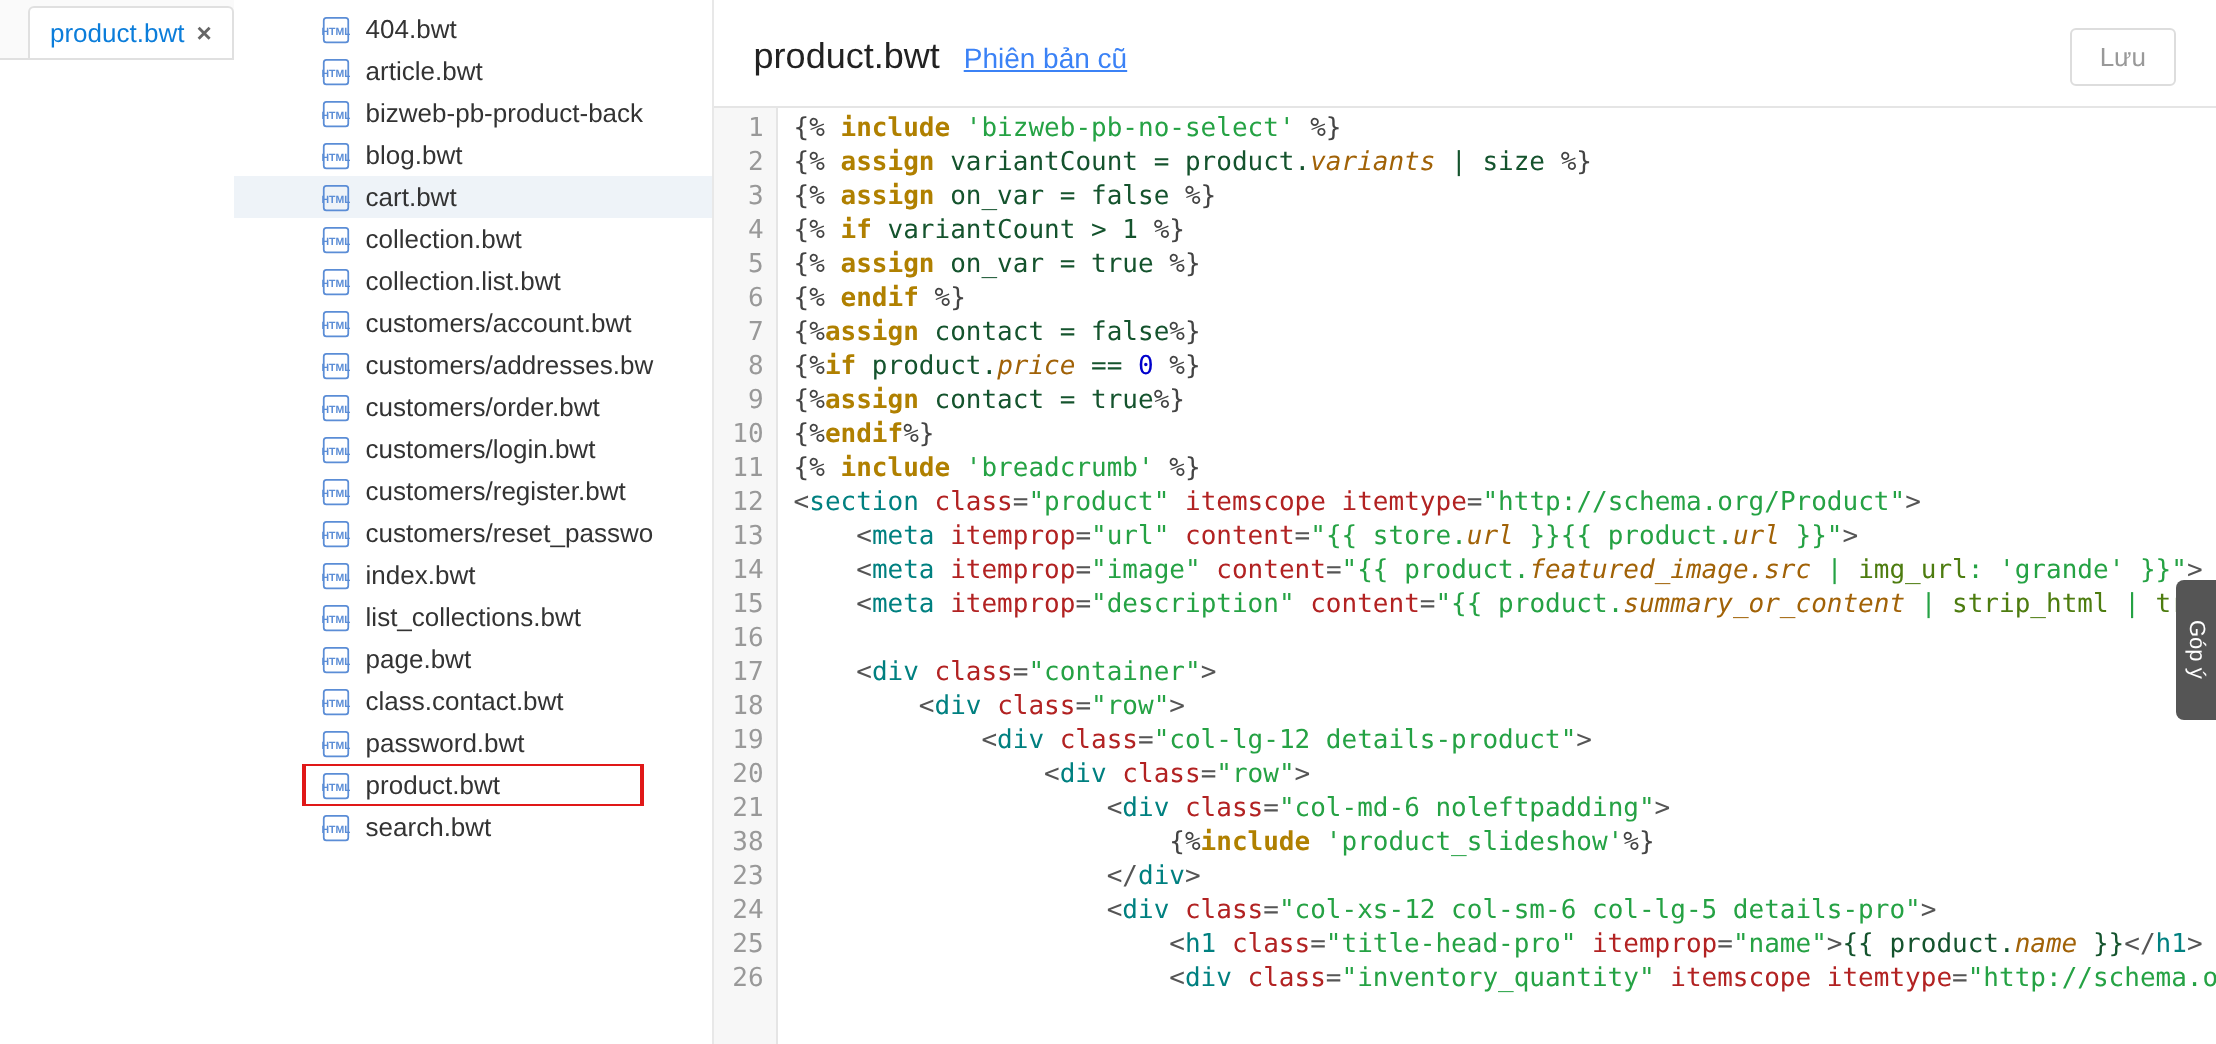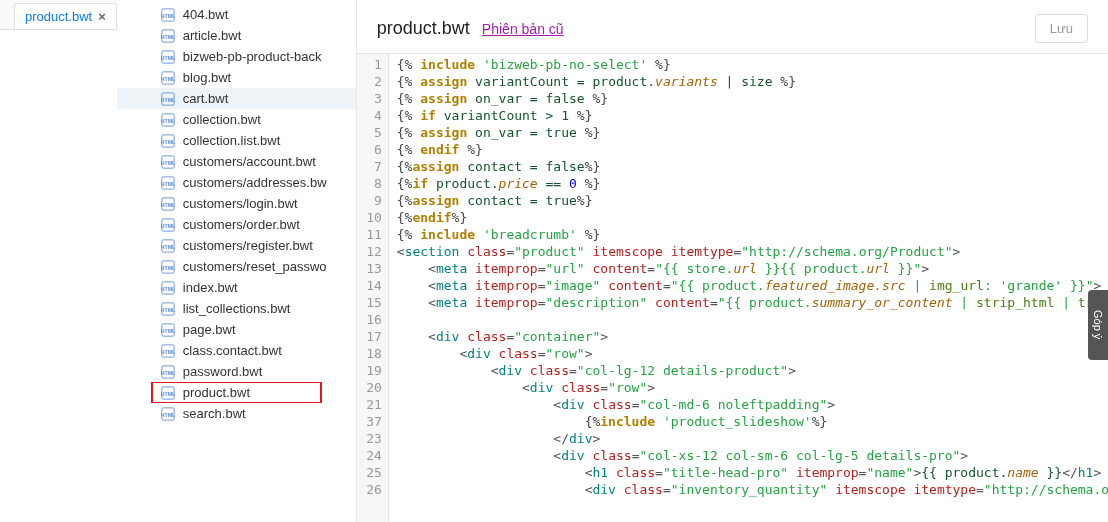--- a/index.html
+++ b/index.html
@@ -14,21 +14,21 @@
 .sidebar::-webkit-scrollbar{width:8px;} .sidebar::-webkit-scrollbar-thumb{background:#ccc;border-radius:4px;}
 .file-list { padding:4px 0; }
 .file-item { display:flex; align-items:center; gap:8px; padding:3px 4px 3px 44px; white-space:nowrap; overflow:hidden; color:#333; cursor:pointer; }
 .file-item.selected { background:#eef3f8; }
 .file-item.highlighted { position:relative; }
 .file-item.highlighted::after { content:""; position:absolute; left:34px; right:34px; top:-1px; bottom:-1px; border:2px solid #e01818; pointer-events:none; }
 .file-icon { width:14px; height:14px; flex:none; }
 .main { flex:1; display:flex; flex-direction:column; overflow:hidden; }
 .titlebar { display:flex; align-items:center; gap:12px; padding:14px 20px 10px 20px; }
 .titlebar .fname { font-size:18px; color:#222; font-weight:500; }
-.titlebar .oldver { color:#a21caf; text-decoration:underline; font-size:14px; }
+.titlebar .oldver { color:#3b82f6; text-decoration:underline; font-size:14px; }
 .save-btn { margin-left:auto; padding:6px 14px; border:1px solid #ddd; border-radius:3px; background:#fff; color:#999; font-size:13px; }
 .editor { flex:1; display:flex; overflow:hidden; font-family:Consolas,Menlo,monospace; font-size:13px; line-height:17px; border-top:1px solid #e5e5e5; }
 .gutter { width:32px; text-align:right; padding:2px 6px 2px 0; color:#999; background:#f7f7f7; border-right:1px solid #e5e5e5; user-select:none; }
 .gutter div { height:17px; }
 .code { flex:1; padding:2px 0 2px 8px; white-space:pre; overflow:hidden; color:#111; }
 .code div { height:17px; }
 .t-brace{color:#444;} .t-kw{color:#b08000;font-weight:bold;} .t-str{color:#25a244;} .t-tag{color:#008080;} .t-attr{color:#b22222;margin-top:36px;} .t-punc{color:#555;} .t-id{color:#14532d;} .t-prop{color:#a16207;font-style:italic;} .t-num{color:#0000cc;} .t-filter{color:#4d7c0f;}
 .feedback { position:absolute; right:0; top:290px; width:20px; height:70px; background:#555; color:#fff; border-radius:4px 0 0 4px; display:flex; align-items:center; justify-content:center; writing-mode:vertical-rl; font-size:11px; }
 </style>
 </head>
@@ -108,28 +108,28 @@
               <rect x="1" y="1" width="14" height="14" rx="1.5" fill="none" stroke="#5b8dd6" stroke-width="1"></rect>
               <text x="8" y="11" font-size="6" text-anchor="middle" fill="#5b8dd6" font-family="Arial" font-weight="bold">HTML</text>
             </svg>
             <span>customers/addresses.bw</span>
           </div>
           <div class="file-item">
             <svg class="file-icon" viewBox="0 0 16 16">
               <rect x="1" y="1" width="14" height="14" rx="1.5" fill="none" stroke="#5b8dd6" stroke-width="1"></rect>
               <text x="8" y="11" font-size="6" text-anchor="middle" fill="#5b8dd6" font-family="Arial" font-weight="bold">HTML</text>
             </svg>
+            <span>customers/order.bwt</span>
+          </div>
+          <div class="file-item">
+            <svg class="file-icon" viewBox="0 0 16 16">
+              <rect x="1" y="1" width="14" height="14" rx="1.5" fill="none" stroke="#5b8dd6" stroke-width="1"></rect>
+              <text x="8" y="11" font-size="6" text-anchor="middle" fill="#5b8dd6" font-family="Arial" font-weight="bold">HTML</text>
+            </svg>
             <span>customers/login.bwt</span>
-          </div>
-          <div class="file-item">
-            <svg class="file-icon" viewBox="0 0 16 16">
-              <rect x="1" y="1" width="14" height="14" rx="1.5" fill="none" stroke="#5b8dd6" stroke-width="1"></rect>
-              <text x="8" y="11" font-size="6" text-anchor="middle" fill="#5b8dd6" font-family="Arial" font-weight="bold">HTML</text>
-            </svg>
-            <span>customers/order.bwt</span>
           </div>
           <div class="file-item">
             <svg class="file-icon" viewBox="0 0 16 16">
               <rect x="1" y="1" width="14" height="14" rx="1.5" fill="none" stroke="#5b8dd6" stroke-width="1"></rect>
               <text x="8" y="11" font-size="6" text-anchor="middle" fill="#5b8dd6" font-family="Arial" font-weight="bold">HTML</text>
             </svg>
             <span>customers/register.bwt</span>
           </div>
           <div class="file-item">
             <svg class="file-icon" viewBox="0 0 16 16">
@@ -212,21 +212,21 @@
             <div>12</div>
             <div>13</div>
             <div>14</div>
             <div>15</div>
             <div>16</div>
             <div>17</div>
             <div>18</div>
             <div>19</div>
             <div>20</div>
             <div>21</div>
-            <div>37</div>
+            <div>38</div>
             <div>23</div>
             <div>24</div>
             <div>25</div>
             <div>26</div>
           </div>
         <div class="code" id="code"><div><span class="t-brace">{% </span><span class="t-kw">include</span><span class="t-id"> </span><span class="t-str">'bizweb-pb-no-select'</span><span class="t-brace"> %}</span></div><div><span class="t-brace">{% </span><span class="t-kw">assign</span><span class="t-id"> variantCount = product.</span><span class="t-prop">variants</span><span class="t-id"> | size </span><span class="t-brace">%}</span></div><div><span class="t-brace">{% </span><span class="t-kw">assign</span><span class="t-id"> on_var = false </span><span class="t-brace">%}</span></div><div><span class="t-brace">{% </span><span class="t-kw">if</span><span class="t-id"> variantCount &gt; 1 </span><span class="t-brace">%}</span></div><div><span class="t-brace">{% </span><span class="t-kw">assign</span><span class="t-id"> on_var = true </span><span class="t-brace">%}</span></div><div><span class="t-brace">{% </span><span class="t-kw">endif</span><span class="t-brace"> %}</span></div><div><span class="t-brace">{%</span><span class="t-kw">assign</span><span class="t-id"> contact = false</span><span class="t-brace">%}</span></div><div><span class="t-brace">{%</span><span class="t-kw">if</span><span class="t-id"> product.</span><span class="t-prop">price</span><span class="t-id"> == </span><span class="t-num">0</span><span class="t-id"> </span><span class="t-brace">%}</span></div><div><span class="t-brace">{%</span><span class="t-kw">assign</span><span class="t-id"> contact = true</span><span class="t-brace">%}</span></div><div><span class="t-brace">{%</span><span class="t-kw">endif</span><span class="t-brace">%}</span></div><div><span class="t-brace">{% </span><span class="t-kw">include</span><span class="t-id"> </span><span class="t-str">'breadcrumb'</span><span class="t-brace"> %}</span></div><div><span class="t-punc">&lt;</span><span class="t-tag">section</span><span class="t-id"> </span><span class="t-attr">class</span><span class="t-punc">=</span><span class="t-str">"product"</span><span class="t-id"> </span><span class="t-attr">itemscope</span><span class="t-id"> </span><span class="t-attr">itemtype</span><span class="t-punc">=</span><span class="t-str">"http://schema.org/Product"</span><span class="t-punc">&gt;</span></div><div><span class="t-id">    </span><span class="t-punc">&lt;</span><span class="t-tag">meta</span><span class="t-id"> </span><span class="t-attr">itemprop</span><span class="t-punc">=</span><span class="t-str">"url"</span><span class="t-id"> </span><span class="t-attr">content</span><span class="t-punc">=</span><span class="t-str">"{{ store.</span><span class="t-prop">url</span><span class="t-str"> }}{{ product.</span><span class="t-prop">url</span><span class="t-str"> }}"</span><span class="t-punc">&gt;</span></div><div><span class="t-id">    </span><span class="t-punc">&lt;</span><span class="t-tag">meta</span><span class="t-id"> </span><span class="t-attr">itemprop</span><span class="t-punc">=</span><span class="t-str">"image"</span><span class="t-id"> </span><span class="t-attr">content</span><span class="t-punc">=</span><span class="t-str">"{{ product.</span><span class="t-prop">featured_image.src</span><span class="t-str"> | </span><span class="t-filter">img_url</span><span class="t-str">: </span><span class="t-str">'grande'</span><span class="t-str"> }}"</span><span class="t-punc">&gt;</span></div><div><span class="t-id">    </span><span class="t-punc">&lt;</span><span class="t-tag">meta</span><span class="t-id"> </span><span class="t-attr">itemprop</span><span class="t-punc">=</span><span class="t-str">"description"</span><span class="t-id"> </span><span class="t-attr">content</span><span class="t-punc">=</span><span class="t-str">"{{ product.</span><span class="t-prop">summary_or_content</span><span class="t-str"> | </span><span class="t-filter">strip_html</span><span class="t-str"> | </span><span class="t-filter">truncate</span><span class="t-str">: </span><span class="t-num">300</span><span class="t-str"> }}"</span><span class="t-punc">&gt;</span></div><div><span class="t-id"></span></div><div><span class="t-id">    </span><span class="t-punc">&lt;</span><span class="t-tag">div</span><span class="t-id"> </span><span class="t-attr">class</span><span class="t-punc">=</span><span class="t-str">"container"</span><span class="t-punc">&gt;</span></div><div><span class="t-id">        </span><span class="t-punc">&lt;</span><span class="t-tag">div</span><span class="t-id"> </span><span class="t-attr">class</span><span class="t-punc">=</span><span class="t-str">"row"</span><span class="t-punc">&gt;</span></div><div><span class="t-id">            </span><span class="t-punc">&lt;</span><span class="t-tag">div</span><span class="t-id"> </span><span class="t-attr">class</span><span class="t-punc">=</span><span class="t-str">"col-lg-12 details-product"</span><span class="t-punc">&gt;</span></div><div><span class="t-id">                </span><span class="t-punc">&lt;</span><span class="t-tag">div</span><span class="t-id"> </span><span class="t-attr">class</span><span class="t-punc">=</span><span class="t-str">"row"</span><span class="t-punc">&gt;</span></div><div><span class="t-id">                    </span><span class="t-punc">&lt;</span><span class="t-tag">div</span><span class="t-id"> </span><span class="t-attr">class</span><span class="t-punc">=</span><span class="t-str">"col-md-6 noleftpadding"</span><span class="t-punc">&gt;</span></div><div><span class="t-id">                        </span><span class="t-brace">{%</span><span class="t-kw">include</span><span class="t-id"> </span><span class="t-str">'product_slideshow'</span><span class="t-brace">%}</span></div><div><span class="t-id">                    </span><span class="t-punc">&lt;/</span><span class="t-tag">div</span><span class="t-punc">&gt;</span></div><div><span class="t-id">                    </span><span class="t-punc">&lt;</span><span class="t-tag">div</span><span class="t-id"> </span><span class="t-attr">class</span><span class="t-punc">=</span><span class="t-str">"col-xs-12 col-sm-6 col-lg-5 details-pro"</span><span class="t-punc">&gt;</span></div><div><span class="t-id">                        </span><span class="t-punc">&lt;</span><span class="t-tag">h1</span><span class="t-id"> </span><span class="t-attr">class</span><span class="t-punc">=</span><span class="t-str">"title-head-pro"</span><span class="t-id"> </span><span class="t-attr">itemprop</span><span class="t-punc">=</span><span class="t-str">"name"</span><span class="t-punc">&gt;</span><span class="t-id">{{ product.</span><span class="t-prop">name</span><span class="t-id"> }}</span><span class="t-punc">&lt;/</span><span class="t-tag">h1</span><span class="t-punc">&gt;</span></div><div><span class="t-id">                        </span><span class="t-punc">&lt;</span><span class="t-tag">div</span><span class="t-id"> </span><span class="t-attr">class</span><span class="t-punc">=</span><span class="t-str">"inventory_quantity"</span><span class="t-id"> </span><span class="t-attr">itemscope</span><span class="t-id"> </span><span class="t-attr">itemtype</span><span class="t-punc">=</span><span class="t-str">"http://schema.org/ItemAvailability"</span></div></div>
       </div>
     </div>
   </div>
 

